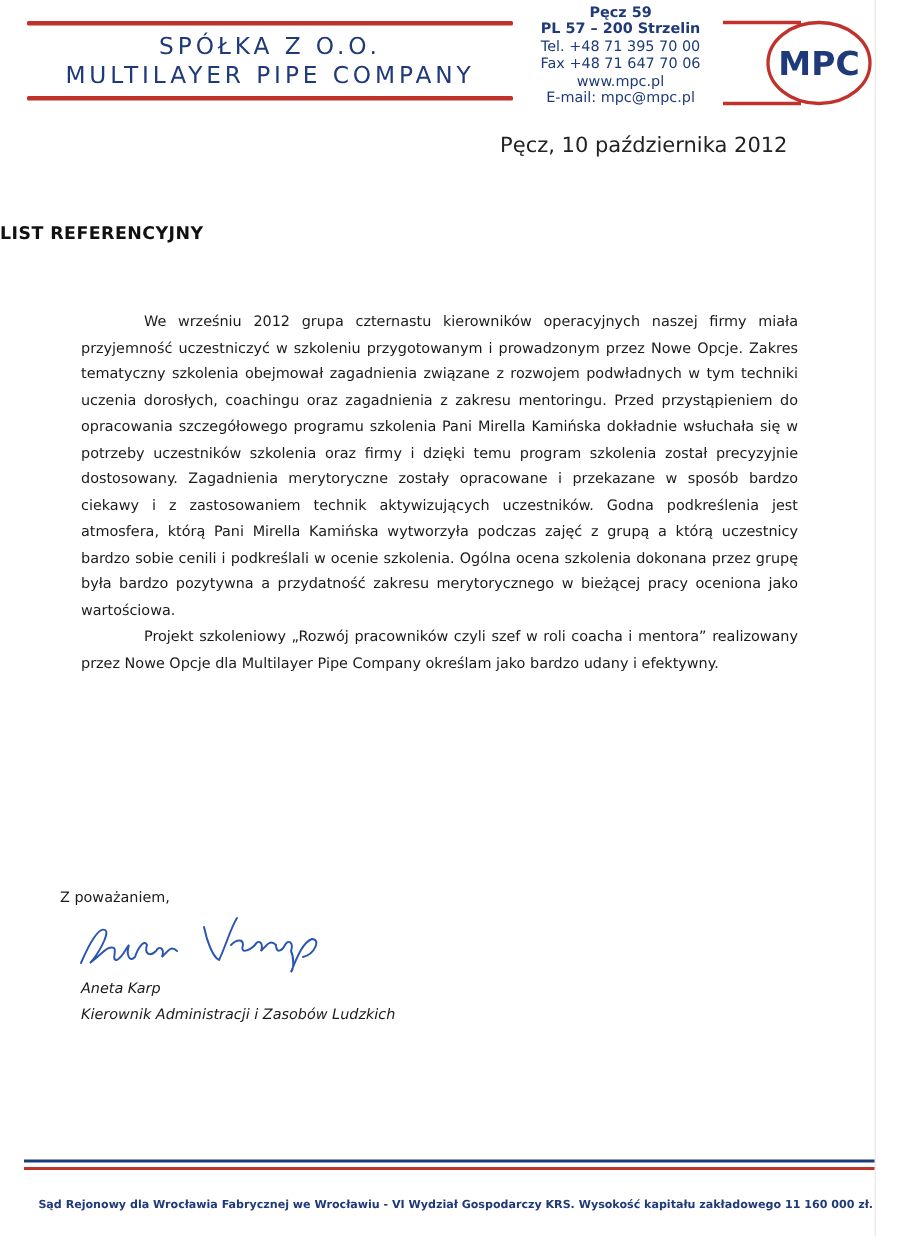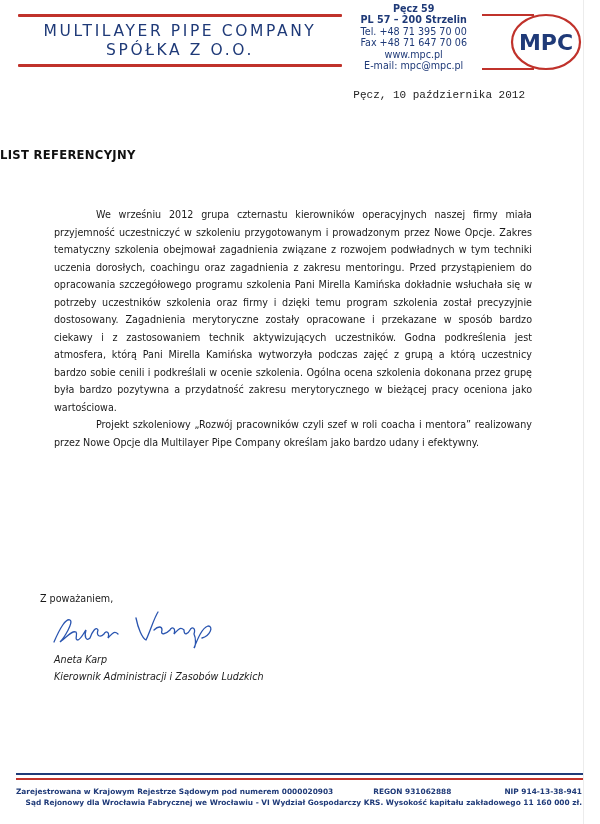--- a/index.html
+++ b/index.html
@@ -4,21 +4,21 @@
 <style>
   html, body { margin: 0; padding: 0; background: #ffffff; }
   body { width: 600px; height: 824px; position: relative; overflow: hidden; font-family: "DejaVu Sans", sans-serif; color: #1a1a1a; }
   .page { position: absolute; left: 0; top: 0; width: 583px; height: 824px; background: #ffffff; border-right: 1px solid #ececec; }
   .company-block { position: absolute; left: 18px; top: 14px; width: 324px; }
   .rule-red { height: 3px; background: #c0322b; border-radius: 1px; }
   .company-name { font-family: "DejaVu Sans", sans-serif; color: #1f3a78; text-align: center; font-size: 15.5px; letter-spacing: 2.6px; line-height: 19px; padding: 5px 0 4px 0; }
   .contact { position: absolute; right: 116px; top: 3px; text-align: center; color: #1f3a78; font-size: 9.6px; line-height: 11.4px; }
   .contact .b { font-weight: bold; }
   .logo { position: absolute; left: 482px; top: 13px; width: 100px; height: 58px; }
-  .date { position: absolute; right: 58px; top: 89px; font-size: 11px; color: #222; font-family: Liberation Mono, monospace; }
+  .date { position: absolute; right: 58px; top: 89px; font-size: 14px; color: #222; }
   .title { position: absolute; left: 0; width: 583px; top: 148px; text-align: left; font-weight: bold; font-size: 11.6px; letter-spacing: 0.3px; color: #111; }
   .body-text { position: absolute; left: 54px; width: 478px; top: 206px; font-size: 9.6px; line-height: 17.5px; text-align: justify; color: #1a1a1a; }
   .body-text p { margin: 0; text-indent: 42px; }
   .closing { position: absolute; left: 40px; top: 593px; font-size: 9.6px; color: #1a1a1a; }
   .signature { position: absolute; left: 50px; top: 608px; width: 190px; height: 42px; }
   .signer-name { position: absolute; left: 54px; top: 654px; font-size: 9.6px; color: #1a1a1a; font-style: italic; }
   .signer-role { position: absolute; left: 54px; top: 671px; font-size: 9.6px; font-style: italic; color: #1a1a1a; }
   .footer-rules { position: absolute; left: 16px; width: 567px; top: 773px; }
   .rule-blue { height: 2px; background: #1f3a78; }
   .rule-gap { height: 3px; }
@@ -30,22 +30,22 @@
   .f-regon { width: 120px; }
 </style>
 </head>
 <body>
 
 <div class="page">
 
   <div class="company-block">
     <div class="rule-red"></div>
     <div class="company-name">
+      <div>SPÓŁKA Z O.O.</div>
       <div>MULTILAYER PIPE COMPANY</div>
-      <div>SPÓŁKA Z O.O.</div>
     </div>
     <div class="rule-red"></div>
   </div>
 
   <div class="contact">
     <div class="b">Pęcz 59</div>
     <div class="b">PL 57 – 200 Strzelin</div>
     <div>Tel. +48 71 395 70 00</div>
     <div>Fax +48 71 647 70 06</div>
     <div>www.mpc.pl</div>
@@ -80,20 +80,15 @@
 
   <div class="signer-name">Aneta Karp</div>
   <div class="signer-role">Kierownik Administracji i Zasobów Ludzkich</div>
 
   <div class="footer-rules">
     <div class="rule-blue"></div>
     <div class="rule-gap"></div>
     <div class="rule-red2"></div>
   </div>
 
-  <div class="footer-line l1">
-    <span class="f-reg">Zarejestrowana w Krajowym Rejestrze Sądowym pod numerem 0000020903</span>
-    <span class="f-regon">REGON 931062888</span>
-    <span>NIP 914-13-38-941</span>
-  </div>
   <div class="footer-line l2">Sąd Rejonowy dla Wrocławia Fabrycznej we Wrocławiu - VI Wydział Gospodarczy KRS. Wysokość kapitału zakładowego 11 160 000 zł.</div>
 
 </div>
 
 </body></html>

